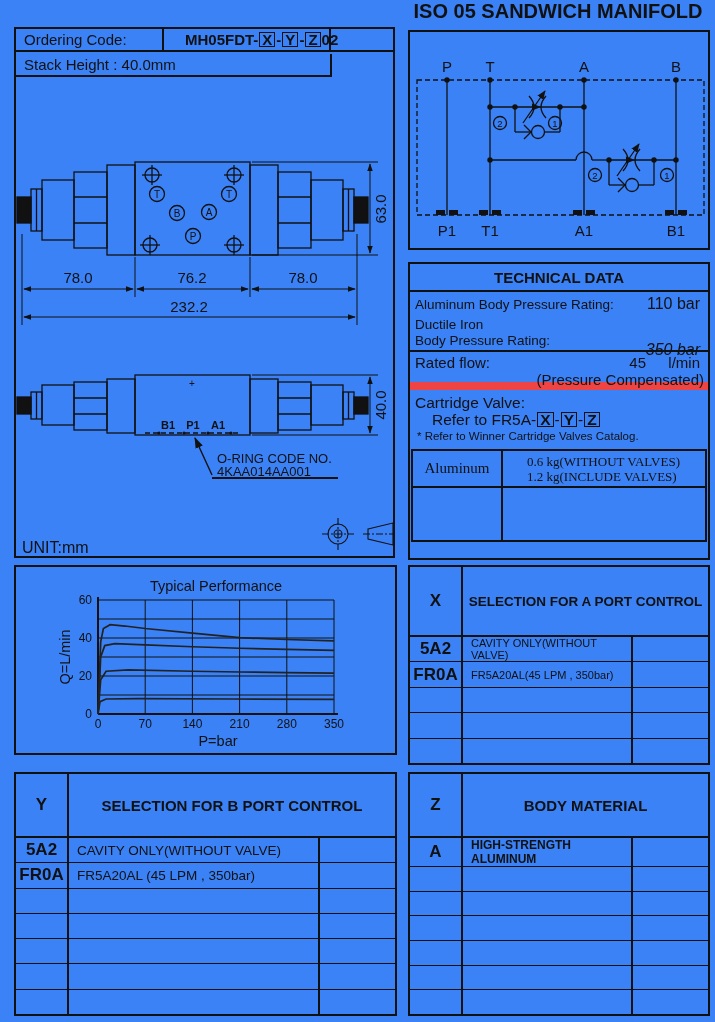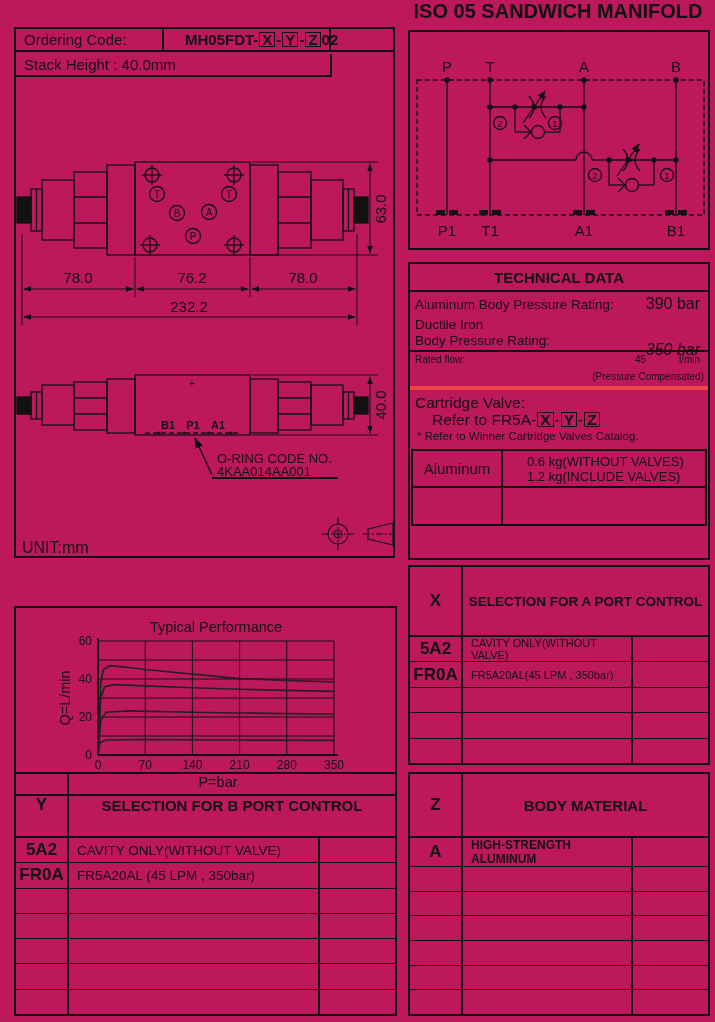--- a/index.html
+++ b/index.html
@@ -1,16 +1,16 @@
 <!DOCTYPE html>
 <html><head>
 <meta charset="utf-8">
 <style>
   html,body{margin:0;padding:0;background:#fff;}
-  .page{position:relative;width:715px;height:1022px;background:#be185d;overflow:hidden;
+  .page{position:relative;width:715px;height:1022px;background:#3b82f6;overflow:hidden;
         font-family:"Liberation Sans",sans-serif;color:#111;}
   .page *{box-sizing:border-box;}
   svg text{font-family:"Liberation Sans",sans-serif;fill:#111;stroke:none;}
 
   .doc-title{position:absolute;left:402px;top:0;width:312px;height:24px;
     font-size:20px;font-weight:bold;text-align:center;white-space:nowrap;}
 
   
   .left-box{position:absolute;left:14px;top:27px;width:381px;height:531px;border:2px solid #111;}
   .ord-r1{position:absolute;left:0;top:0;width:100%;height:23px;border-bottom:2px solid #111;display:flex;}
@@ -29,41 +29,41 @@
   
   .tech-box{position:absolute;left:408px;top:262px;width:302px;height:298px;border:2px solid #111;font-size:13.5px;}
   .tech-header{position:absolute;left:0;top:0;width:100%;height:28px;line-height:28px;text-align:center;
     font-weight:bold;font-size:15px;border-bottom:2px solid #111;}
   .t-alu{position:absolute;left:0;top:31px;width:100%;height:22px;}
   .t-alu .t-label{position:absolute;left:5px;top:2px;}
   .t-val{position:absolute;right:8px;top:0;font-size:16px;}
   .t-duct{position:absolute;left:0;top:53px;width:100%;height:35px;border-bottom:2px solid #111;}
   .t-duct .t-label{position:absolute;left:5px;top:0;line-height:16px;}
   .t-duct .t-val{top:24px;font-style:italic;}
-  .t-flow{position:absolute;left:0;top:88px;width:100%;height:38px;border-bottom:4px solid #ef4444;font-size:10px;}
+  .t-flow{position:absolute;left:0;top:88px;width:100%;height:38px;border-bottom:8px solid #ef4444;font-size:15px;}
   .t-flow .f-label{position:absolute;left:5px;top:2px;}
   .t-flow .f-val{position:absolute;right:62px;top:2px;}
   .t-flow .f-unit{position:absolute;right:8px;top:2px;}
   .t-flow .f-note{position:absolute;right:4px;top:19px;}
   .t-cart{position:absolute;left:0;top:130px;width:100%;height:55px;font-size:15.5px;}
   .t-cart .c-l1{position:absolute;left:5px;top:0;}
   .t-cart .c-l2{position:absolute;left:22px;top:17px;white-space:nowrap;}
   .t-cart .c-l3{position:absolute;left:7px;top:36px;font-size:11.5px;}
-  .weight-table{position:absolute;left:1px;top:185px;width:296px;height:77px;border:2px solid #111;
-    display:grid;grid-template-columns:90px 1fr;grid-template-rows:37px 1fr;}
+  .weight-table{position:absolute;left:1px;top:185px;width:296px;height:93px;border:2px solid #111;
+    display:grid;grid-template-columns:90px 1fr;grid-template-rows:37px 1fr;font-family:Liberation Serif, serif;}
   .weight-table .wc{border-right:2px solid #111;border-bottom:2px solid #111;display:flex;align-items:center;}
   .weight-table .w-mat{justify-content:center;font-size:15px;}
   .weight-table .w-desc{border-right:none;font-size:13px;line-height:15px;padding-left:24px;}
   .weight-table .w-e1{border-right:2px solid #111;border-bottom:none;}
   .weight-table .w-e2{border:none;}
   .tech-note{position:absolute;left:5px;top:262px;line-height:15px;}
   .tech-note .tn2{padding-left:8px;}
 
   
-  .chart-box{position:absolute;left:14px;top:565px;width:383px;height:190px;border:2px solid #111;margin-top:41px;}
+  .chart-box{position:absolute;left:14px;top:565px;width:383px;height:190px;border:2px solid #111;}
   .chart-box svg{position:absolute;left:0;top:0;width:379px;height:186px;}
 
   
   .sel-table{position:absolute;border:2px solid #111;display:flex;flex-direction:column;}
   .tbl-x{left:408px;top:565px;width:302px;height:200px;}
   .tbl-y{left:14px;top:772px;width:383px;height:244px;}
   .tbl-z{left:408px;top:772px;width:302px;height:244px;}
   .sel-header{display:flex;height:64px;border-bottom:2px solid #111;flex:none;}
   .tbl-x .sel-header{height:70px;}
   .h-code{width:53px;border-right:2px solid #111;display:flex;align-items:center;justify-content:center;
@@ -312,21 +312,21 @@
       <text x="80" y="204" font-size="15" text-anchor="middle">T1</text>
       <text x="174" y="204" font-size="15" text-anchor="middle">A1</text>
       <text x="266" y="204" font-size="15" text-anchor="middle">B1</text>
     </svg>
   </div>
 
   <div class="tech-box">
     <div class="tech-header">TECHNICAL DATA</div>
     <div class="t-alu">
       <span class="t-label">Aluminum Body Pressure Rating:</span>
-      <span class="t-val">390 bar</span>
+      <span class="t-val">110 bar</span>
     </div>
     <div class="t-duct">
       <span class="t-label"><span>Ductile Iron</span><br><span>Body Pressure Rating:</span></span>
       <span class="t-val">350 bar</span>
     </div>
     <div class="t-flow">
       <span class="f-label">Rated flow:</span>
       <span class="f-val">45</span>
       <span class="f-unit">l/min</span>
       <span class="f-note">(Pressure Compensated)</span>

